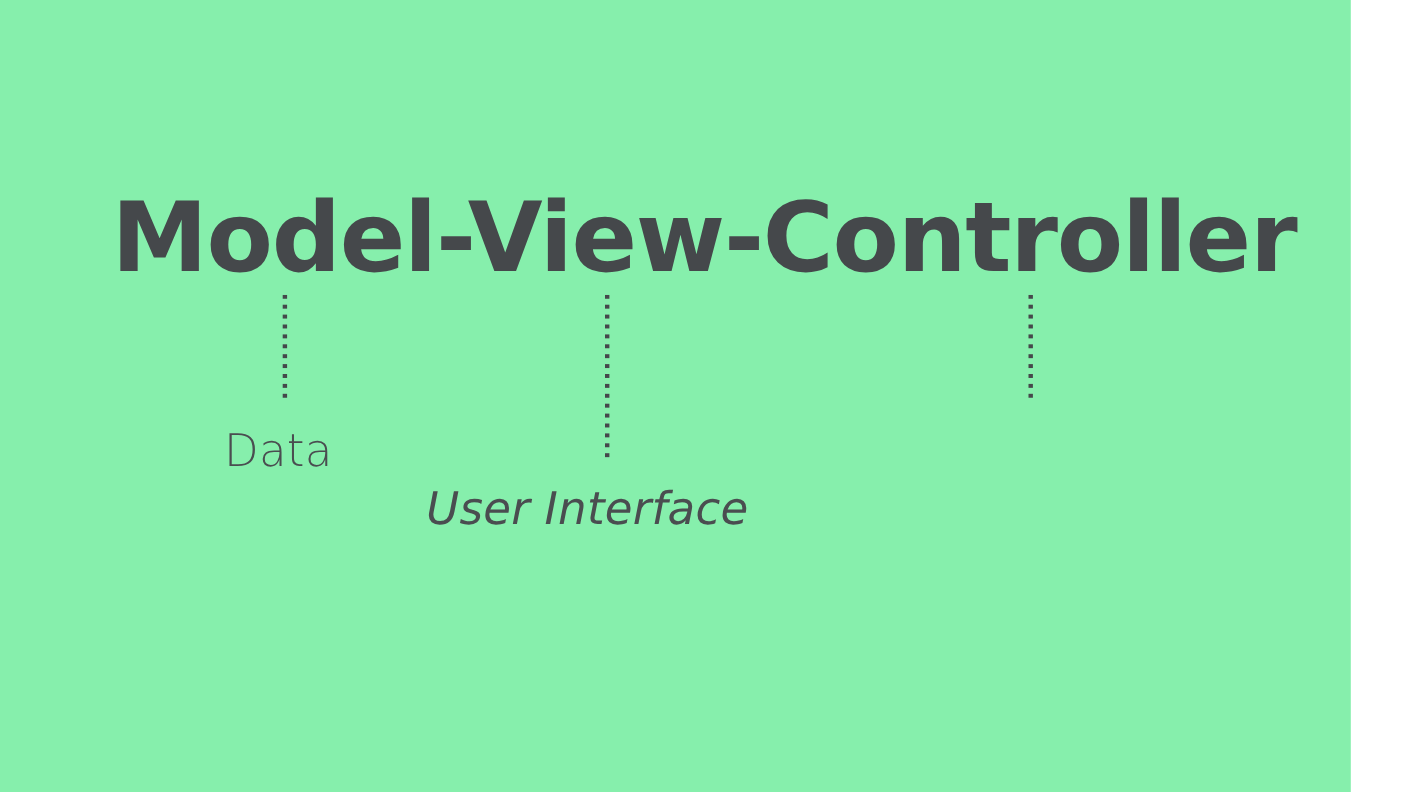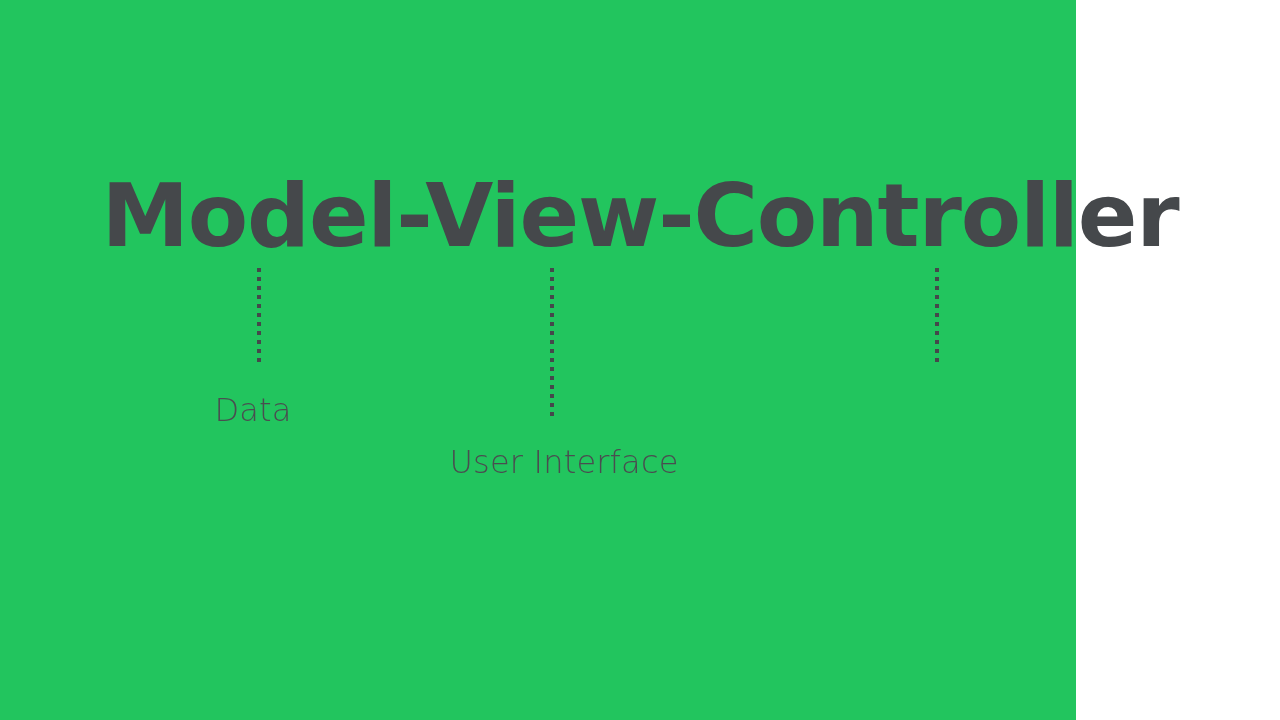--- a/index.html
+++ b/index.html
@@ -9,23 +9,23 @@
   }
   body {
     width: 1280px;
     height: 720px;
     overflow: hidden;
     font-family: "DejaVu Sans", sans-serif;
   }
 
   #slide {
     position: relative;
-    width: 1076px;
+    width: 1228px;
     height: 720px;
-    background: #22c55e;
+    background: #86efac;
   }
 
   
   .title {
     position: absolute;
     left: 0;
     top: 168px;
     width: 1280px;
     text-align: center;
     font-family: "DejaVu Sans", sans-serif;
@@ -52,30 +52,30 @@
   }
   .connector.c1 { left: 257px; top: 268px; height: 98px; }
   .connector.c2 { left: 550px; top: 268px; height: 152px; }
   .connector.c3 { left: 935px; top: 268px; height: 97px; }
 
   
   .label {
     position: absolute;
     font-family: "DejaVu Sans", sans-serif;
     font-weight: 300;
-    font-size: 32px;
+    font-size: 41px;
     line-height: 48px;
     letter-spacing: 0.2px;
     color: #4a4d50;
     white-space: nowrap;
     text-align: center;
     transform: translateX(-50%);
   }
   .label.l-data      { left: 253px; top: 386px; }
-  .label.l-ui        { left: 564px; top: 438px; }
+  .label.l-ui        { left: 534px; top: 438px; font-style: italic; }
   .label.l-coord     { left: 926px; top: 386px; }
 </style>
 </head>
 <body>
 
 <div id="slide">
 
   <div class="title">Model-View-Controller</div>
 
   <div class="connector c1"></div>

